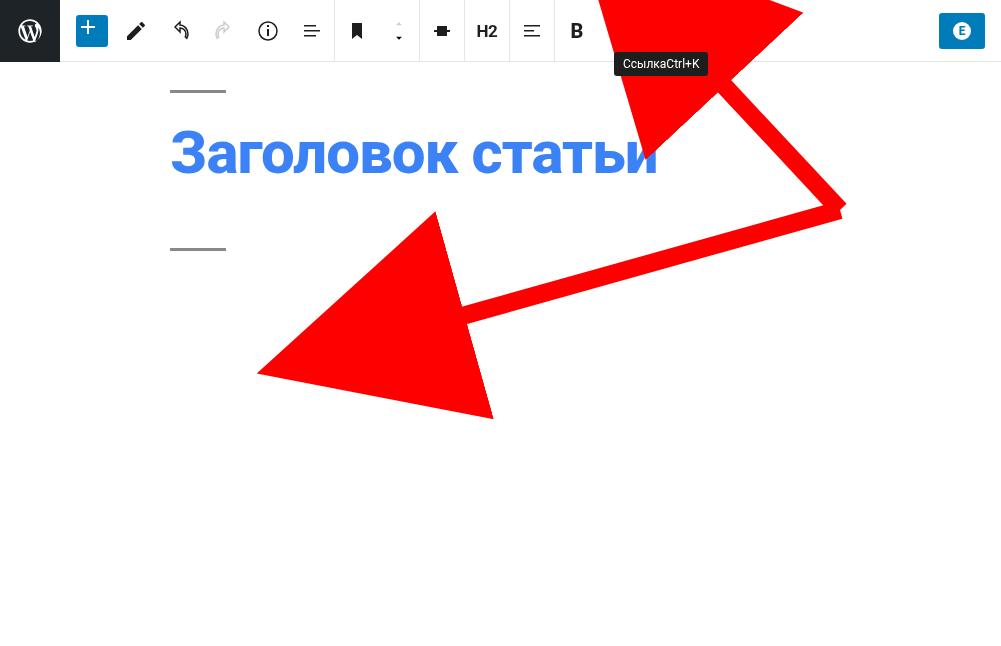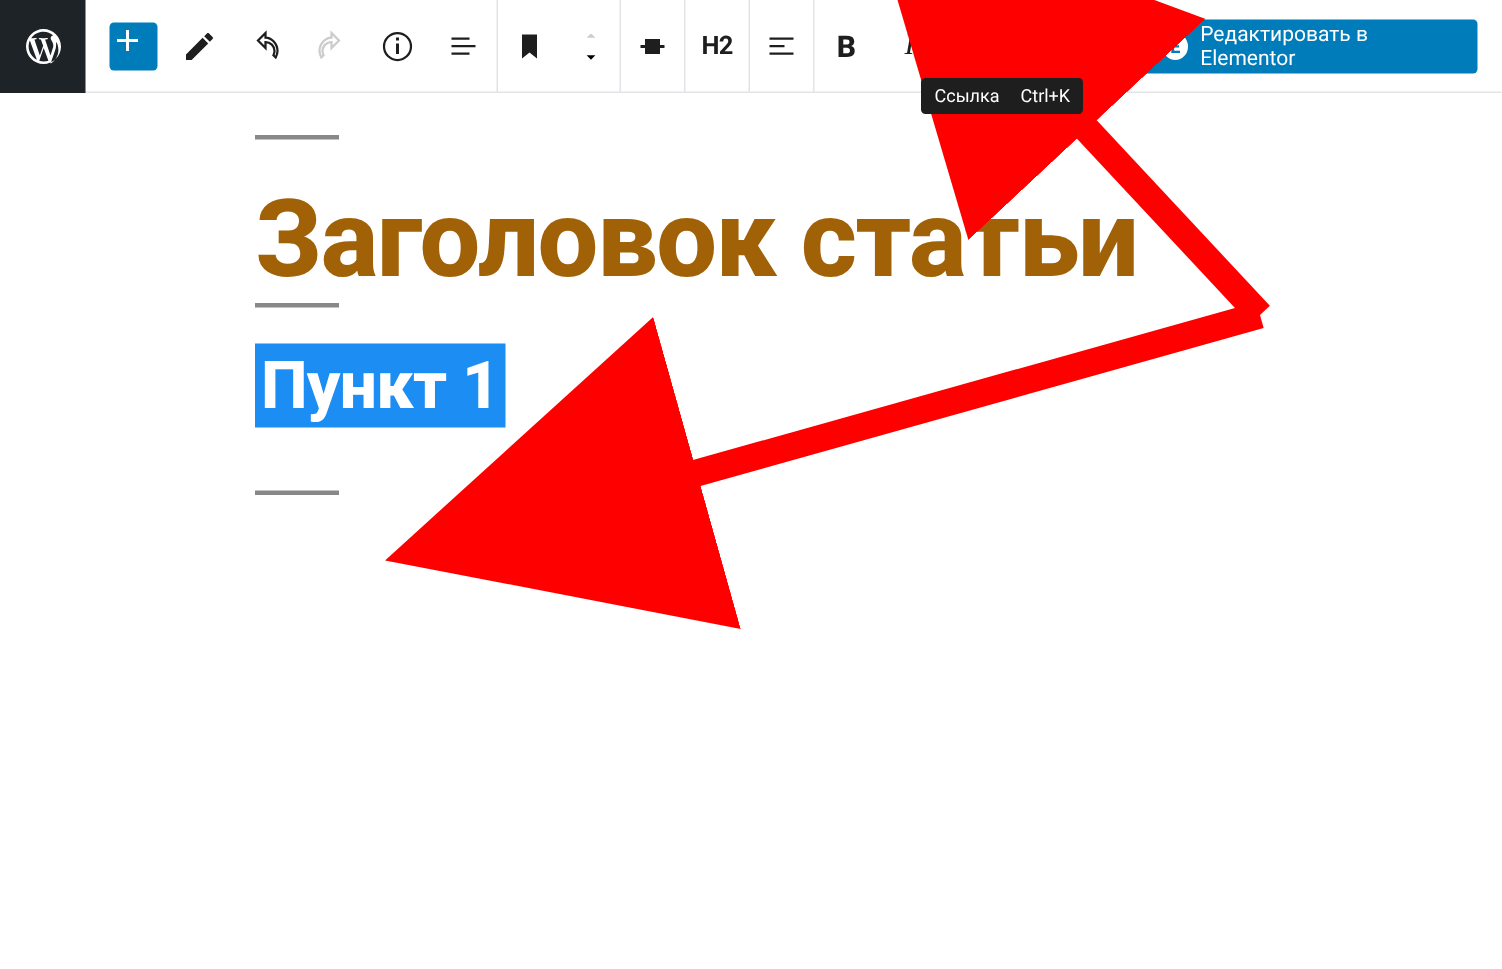--- a/index.html
+++ b/index.html
@@ -27,25 +27,25 @@
 
     .chev-col { display:flex; flex-direction: column; align-items:center; justify-content:center; height:62px; width: 40px;}
     .chev-col svg { width: 18px; height: 14px; }
 
     .spacer { flex: 1; }
     .kebab { width: 40px; display:flex; align-items:center; justify-content:center; height:62px;}
 
     .elementor-btn { background: #007cba; color: #fff; display: flex; align-items: center; gap: 8px; padding: 8px 14px; border-radius: 3px; margin-left: 10px; margin-right: 16px; font-size: 14px; height:36px;}
     .elementor-btn .eicon { width: 18px; height: 18px; background: #fff; border-radius: 50%; display:flex; align-items:center; justify-content:center; color:#007cba; font-weight:800; font-size:12px;}
 
-    .tooltip { position: absolute; top: 52px; left: 614px; background: #1e1e1e; color: #fff; font-size: 12px; padding: 5px 9px; border-radius: 3px; z-index: 20; white-space: pre; display:flex; gap: 14px;}
+    .tooltip { position: absolute; top: 52px; left: 614px; background: #1e1e1e; color: #fff; font-size: 12px; padding: 5px 9px; border-radius: 3px; z-index: 20; white-space: pre; display:flex; }
 
     .content { position: absolute; top: 90px; left: 170px; right: 60px; z-index: 2; }
     .sep { width: 56px; height: 3px; background: #888; margin-bottom: 24px; display:block;}
-    .title { font-size: 72px; font-weight: 800; color: #a16207; letter-spacing: -1px;}
+    .title { font-size: 60px; font-weight: 800; color: #3b82f6; margin-bottom: 60px; letter-spacing: -1px;}
     .item { font-size: 44px; font-weight: 800; color: #808080; margin-bottom: 44px; letter-spacing: -0.5px;}
     .item .sep { margin-bottom: 26px; }
     .item.selected span.txt { background: #1b8df3; color: #fff; padding: 2px 4px;}
     
     .arrow-overlay { position:absolute; top:0; left:0; width:1001px; height:646px; z-index:15; pointer-events:none;}
   </style>
 </head>
 <body>
 
 <div class="watermark">COMPHIT.RU</div>
@@ -152,37 +152,32 @@
         <circle cx="12" cy="6" r="1.5"></circle>
         <circle cx="12" cy="12" r="1.5"></circle>
         <circle cx="12" cy="18" r="1.5"></circle>
       </svg>
   </div>
 
   <div class="spacer"></div>
 
   <div class="elementor-btn">
     <span class="eicon">E</span>
-    <span>Редактировать в Elementor</span>
   </div>
 </div>
 
 <div class="tooltip">
   <span>Ссылка</span>
   <span>Ctrl+K</span>
 </div>
 
 <div class="content">
   <span class="sep"></span>
   <div class="title">Заголовок статьи</div>
 
-  <div class="item selected">
-    <span class="sep"></span>
-    <span class="txt">Пункт 1</span>
-  </div>
   <div class="item">
     <span class="sep"></span>
   </div>
 </div>
 
 <svg class="arrow-overlay">
   <defs>
     <marker id="ah" markerWidth="12" markerHeight="12" refX="2" refY="6" orient="auto">
       <path d="M0,0 L12,6 L0,12 Z" fill="#ff0000"></path>
     </marker>

